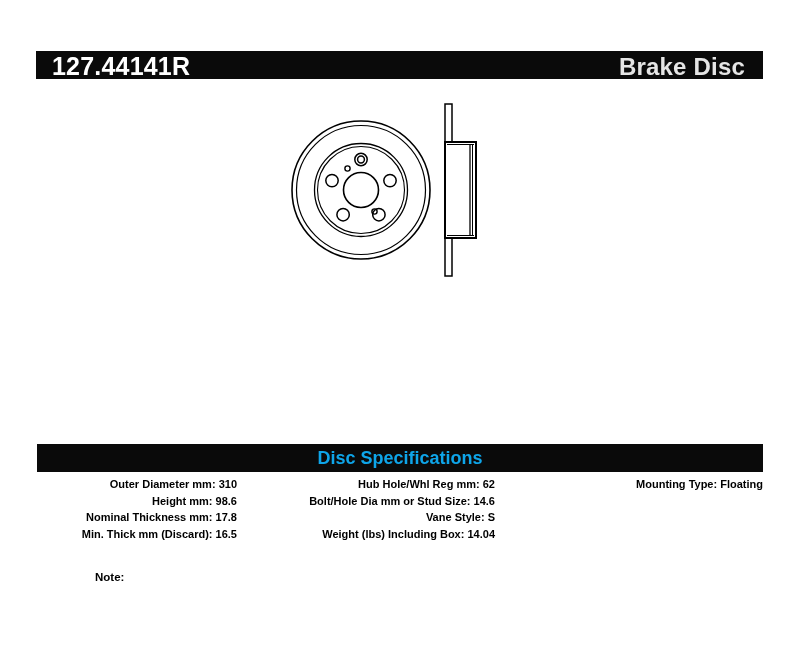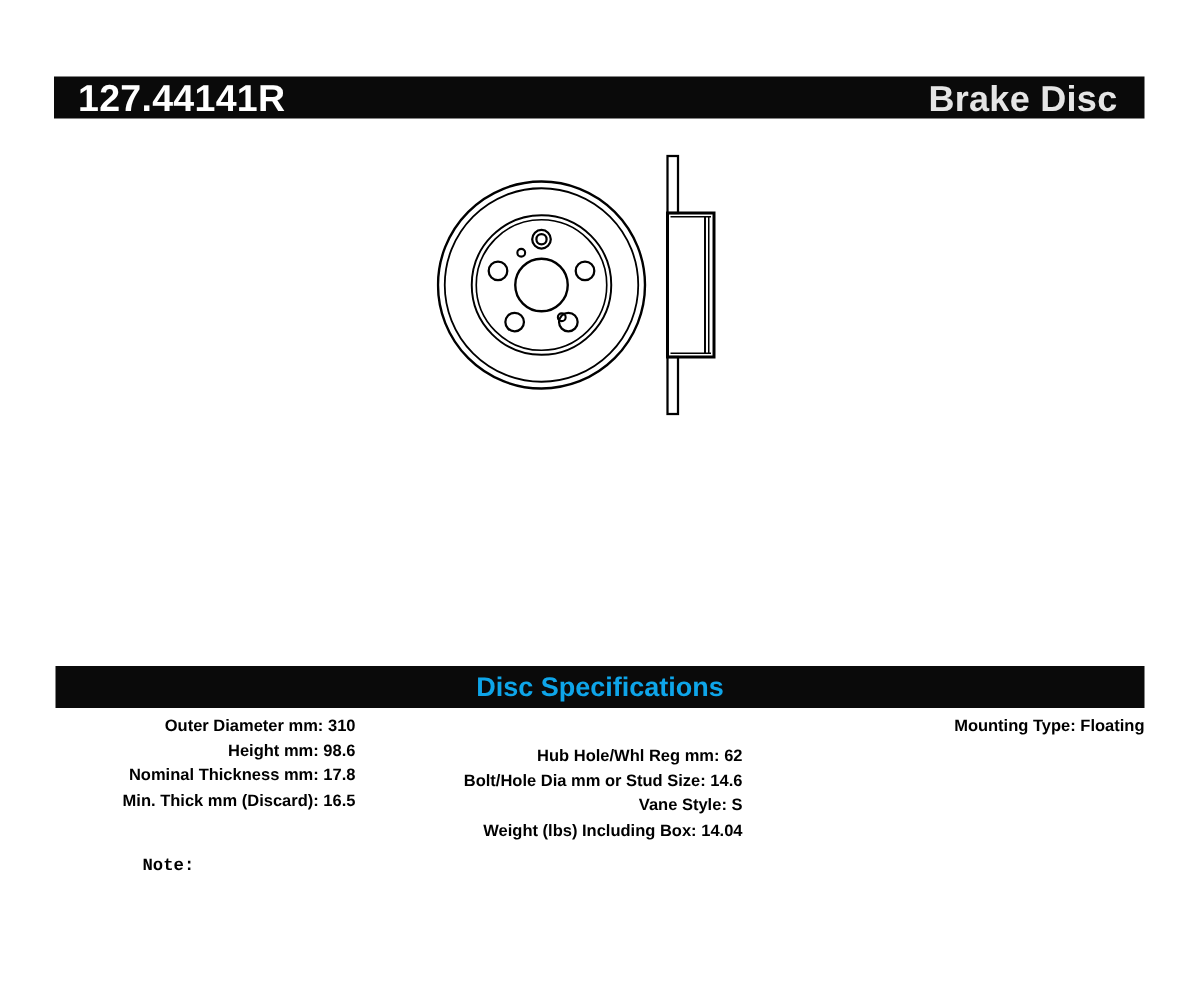--- a/index.html
+++ b/index.html
@@ -85,21 +85,21 @@
     left: 37px;
     top: 476px;
     width: 726px;
     height: 110px;
   }
   .spec-col {
     position: absolute;
     top: 0;
   }
   #spec-col-left  { left: 0px;   width: 200px; }
-  #spec-col-mid   { left: 206px; width: 252px; margin-top: 20px; }
+  #spec-col-mid   { left: 206px; width: 252px; }
   #spec-col-right { left: 470px; width: 256px; }
 
   .spec-row {
     font-size: 11px;
     font-weight: bold;
     line-height: 16.5px;
     white-space: nowrap;
   }
   #spec-col-left .spec-row,
   #spec-col-mid .spec-row { text-align: right; }
@@ -107,21 +107,20 @@
 
   .spec-row .spec-value { font-weight: bold; }
 
   
   #note-block {
     position: absolute;
     left: 95px;
     top: 571px;
     font-size: 11.5px;
     font-weight: bold;
-    font-family: Liberation Mono, monospace;
   }
 </style>
 </head>
 <body>
 
 <div id="header-banner">
   <span id="part-number">127.44141R</span>
   <span id="product-type">Brake Disc</span>
 </div>
 

